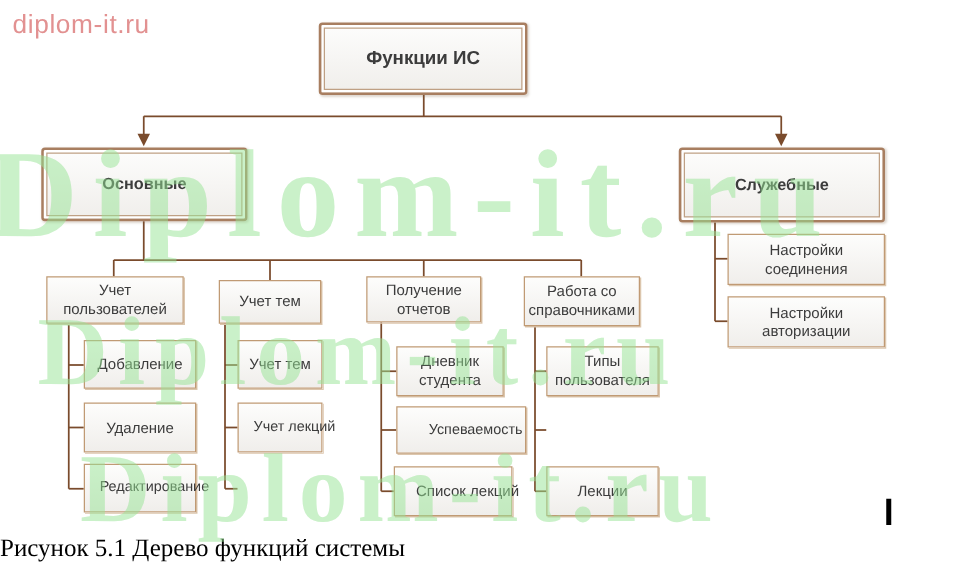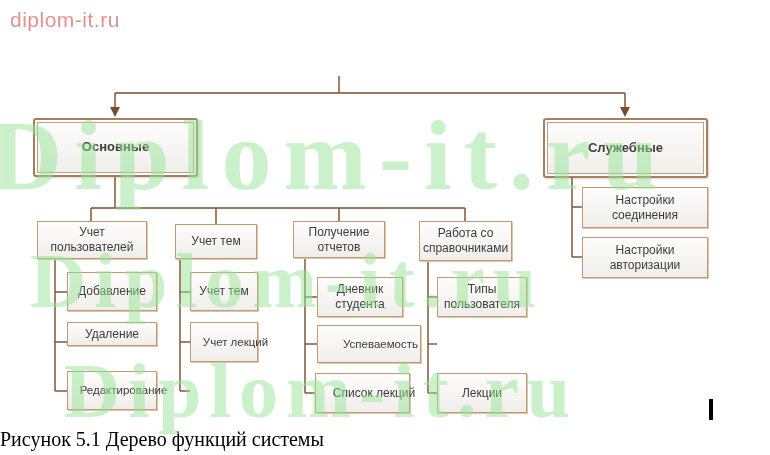--- a/index.html
+++ b/index.html
@@ -76,31 +76,32 @@
       <path d="M572 178 V257"></path>
         <path d="M572 207 H582"></path>
         <path d="M572 257 H582"></path>
     </g>
     <g fill="#7a4b2c">
       <polygon points="110,107 120,107 115,117"></polygon>
       <polygon points="620,107 630,107 625,117"></polygon>
     </g>
   </svg>
 
+  <div class="bx dbl root" style="left:255px;top:18px;width:167px;height:58px">Функции ИС</div>
 
   <div class="bx dbl" style="left:33px;top:118px;width:165px;height:59px">Основные</div>
   <div class="bx dbl" style="left:543px;top:118px;width:165px;height:60px">Служебные</div>
 
   <div class="bx" style="left:37px;top:221px;width:110px;height:38px">Учет пользователей</div>
   <div class="bx" style="left:175px;top:224px;width:82px;height:35px">Учет тем</div>
   <div class="bx" style="left:293px;top:221px;width:92px;height:37px">Получение отчетов</div>
   <div class="bx" style="left:419px;top:221px;width:93px;height:40px">Работа со справочниками</div>
 
   <div class="bx" style="left:67px;top:272px;width:90px;height:39px">Добавление</div>
-  <div class="bx" style="left:67px;top:322px;width:90px;height:24px">Удаление</div>
+  <div class="bx" style="left:67px;top:322px;width:90px;height:40px">Удаление</div>
   <div class="bx nowrap" style="left:67px;top:371px;width:90px;height:39px;font-size:11.5px">Редактирование</div>
 
   <div class="bx" style="left:190px;top:272px;width:68px;height:39px">Учет тем</div>
   <div class="bx nowrap" style="left:190px;top:322px;width:68px;height:40px;font-size:11.5px">Учет лекций</div>
 
   <div class="bx" style="left:317px;top:277px;width:86px;height:40px">Дневник студента</div>
   <div class="bx nowrap" style="left:317px;top:325px;width:104px;height:38px;font-size:11.5px">Успеваемость</div>
   <div class="bx nowrap" style="left:315px;top:373px;width:95px;height:40px">Список лекций</div>
 
   <div class="bx" style="left:437px;top:277px;width:90px;height:40px">Типы пользователя</div>

